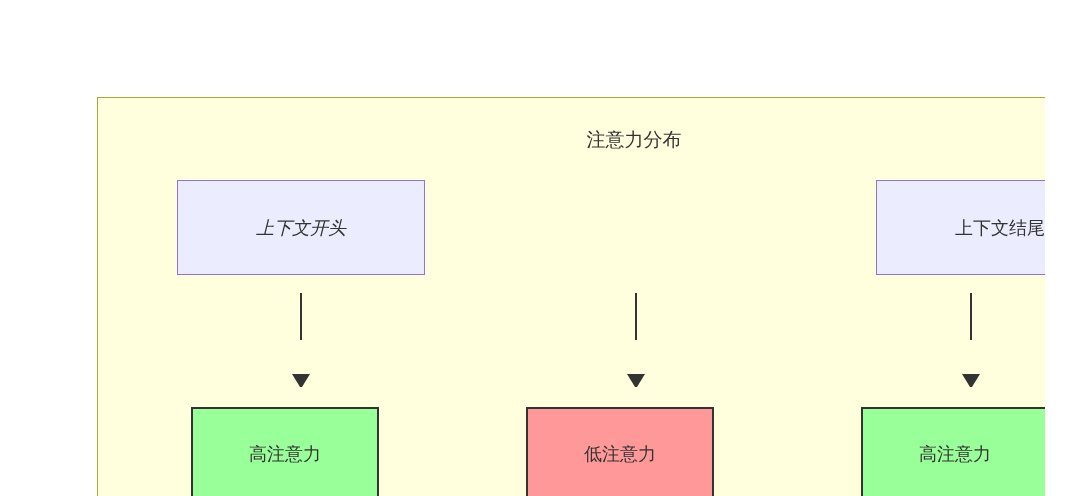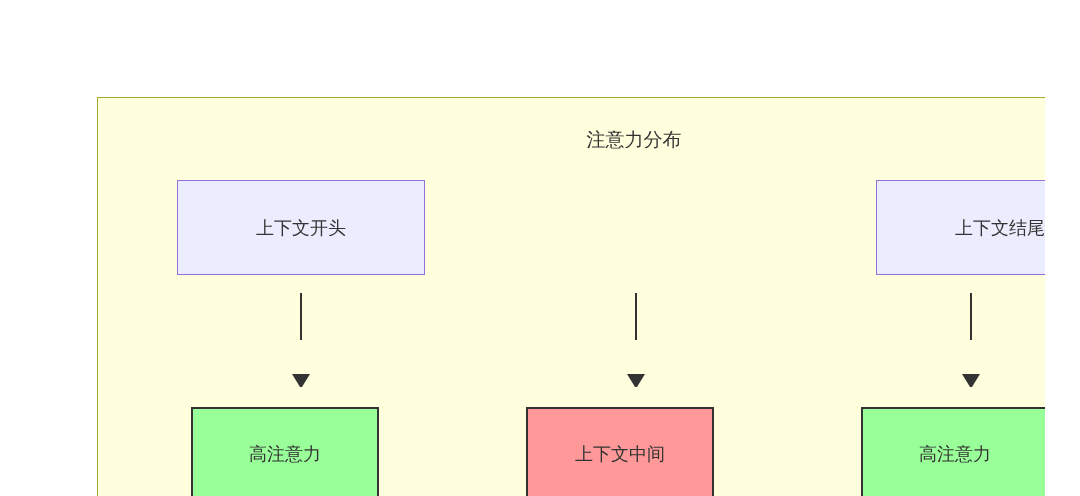--- a/index.html
+++ b/index.html
@@ -61,21 +61,21 @@
     border: 1px solid var(--node-border);
   }
   .node.bottom-node {
     width: 188px;
     height: 93px;
     top: 292px;
     border: 2px solid var(--strong-border);
   }
   .node.high { background: var(--high-bg); }
   .node.low  { background: var(--low-bg); }
-  .top-1 { left: 62px; }
+  .top-1 { left: 62px; font-style: italic; }
   .top-2 { left: 397px; }
   .top-3 { left: 761px; }
   .bot-1 { left: 76px; }
   .bot-2 { left: 411px; }
   .bot-3 { left: 746px; }
   .arrow {
     position: absolute;
     top: 160px;
     width: 16px;
     height: 132px;
@@ -124,20 +124,20 @@
     </div>
     <div class="arrow arrow-3">
       <div class="arrow-line"></div>
       <div class="arrow-head"></div>
     </div>
 
     <div class="node bottom-node high bot-1">
       <span>高注意力</span>
     </div>
     <div class="node bottom-node low bot-2">
-      <span>上下文中间</span>
+      <span>低注意力</span>
     </div>
     <div class="node bottom-node high bot-3">
       <span>高注意力</span>
     </div>
 
   </div>
 </div>
 
 </body></html>

